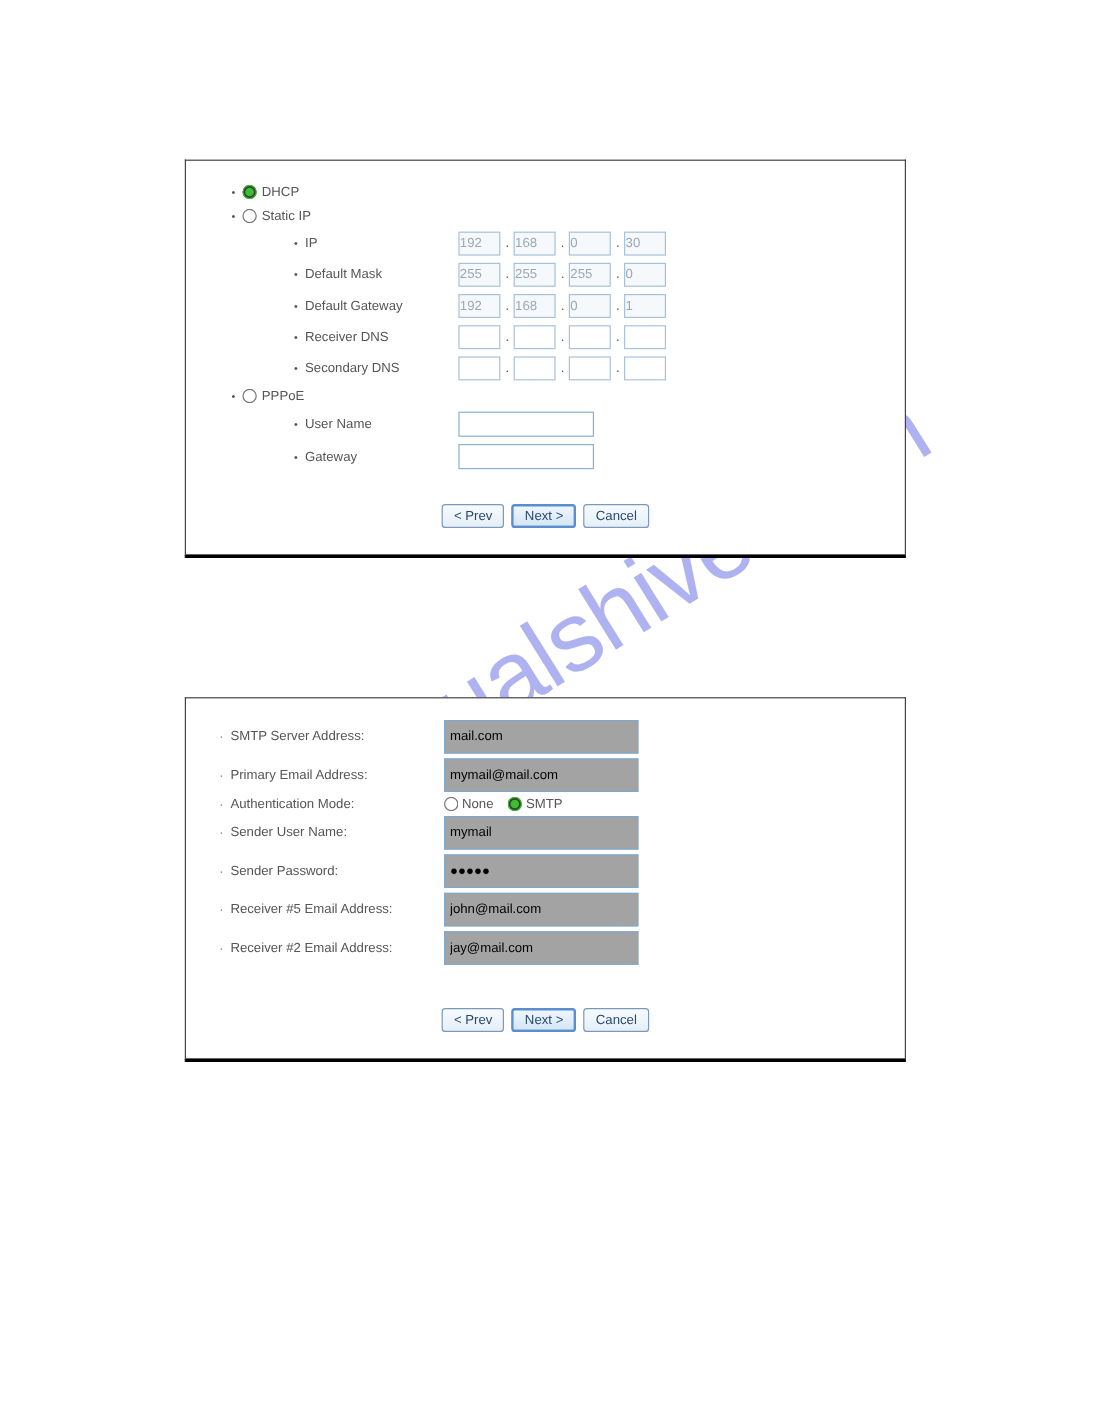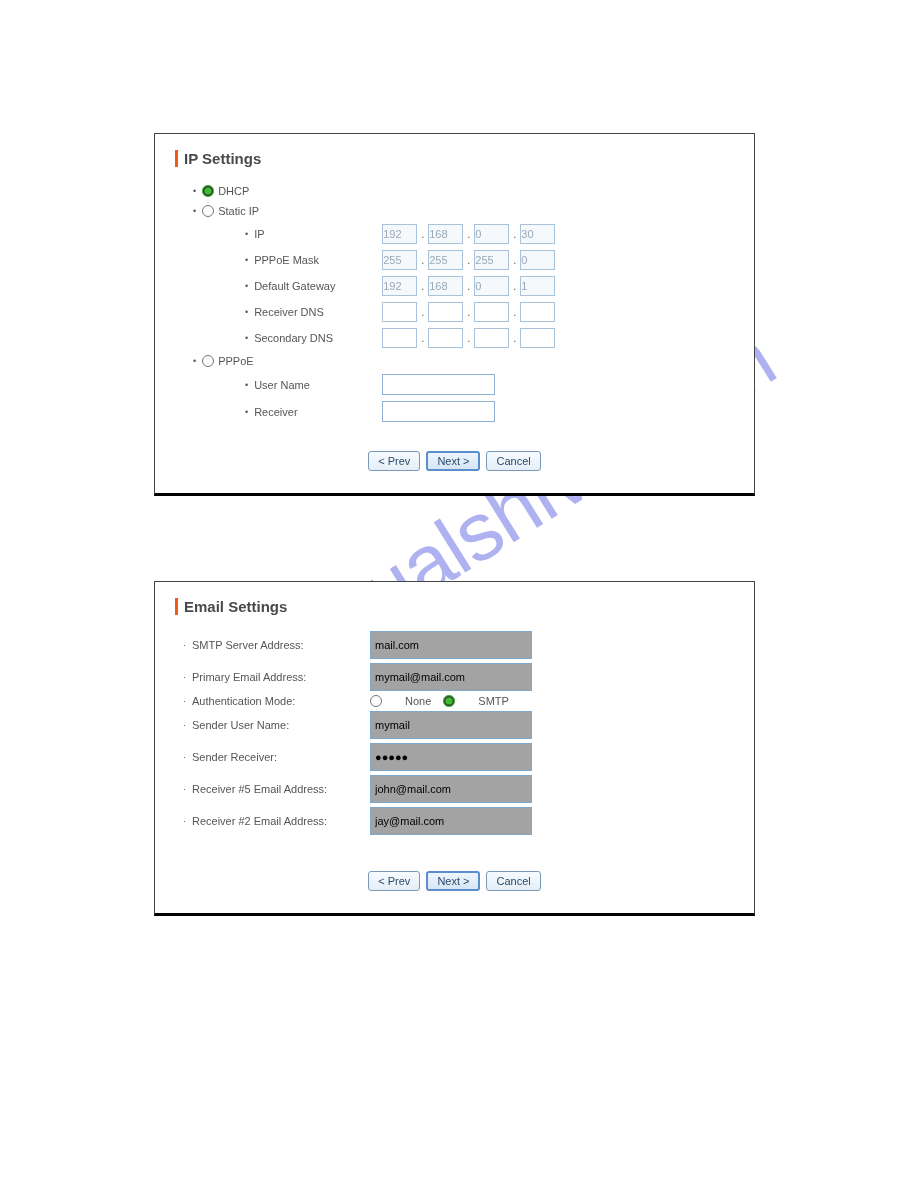--- a/index.html
+++ b/index.html
@@ -79,41 +79,40 @@
     border: 2px solid #5a8ecf;
     background: linear-gradient(#eef6ff,#d6e6f5);
     padding: 2px 9px;
   }
   .email-row {
     display:flex; align-items:center;
     padding: 2px 0 2px 18px;
   }
   .email-row .elabel { width: 178px; color:#555;}
   .auth-radio { width:12px;height:12px; accent-color:#3bbf2e; margin-right:3px;}
-  .auth-opt { margin-right: 12px; color:#555;margin-left:20px;}
+  .auth-opt { margin-right: 12px; color:#555;}
   .watermark {
     position:absolute;
     left: 190px; top: 470px;
     font-size: 82px;
     color: rgba(110,115,230,0.55);
     transform: rotate(-32deg);
     font-family: Arial, sans-serif;
     pointer-events: none;
     user-select: none;
     letter-spacing: -1px;
   }
 </style>
 </head>
 <body>
 
 <div class="watermark">manualshive.com</div>
 
 <div class="panel" style="left:154px; top:133px; width:601px;">
   <div class="panel-inner">
-    <div class="panel-title">IP Settings</div>
 
     <div class="radio-row">
       <span class="bullet">•</span>
       <input type="radio" class="radio" name="ipmode" checked="" style="">
       <span>DHCP</span>
     </div>
 
     <div class="radio-row">
       <span class="bullet">•</span>
       <input type="radio" class="radio" name="ipmode" style="">
@@ -127,21 +126,21 @@
         <span class="dot">.</span>
       <input class="ip-seg" value="168" style="">
         <span class="dot">.</span>
       <input class="ip-seg" value="0" style="">
         <span class="dot">.</span>
       <input class="ip-seg" value="30" style="">
     </div>
 
     <div class="field-row">
       <span class="bullet">•</span>
-      <span class="label">PPPoE Mask</span>
+      <span class="label">Default Mask</span>
       <input class="ip-seg" value="255" style="">
         <span class="dot">.</span>
       <input class="ip-seg" value="255" style="">
         <span class="dot">.</span>
       <input class="ip-seg" value="255" style="">
         <span class="dot">.</span>
       <input class="ip-seg" value="0" style="">
     </div>
 
     <div class="field-row">
@@ -187,35 +186,34 @@
     </div>
 
     <div class="field-row">
       <span class="bullet">•</span>
       <span class="label">User Name</span>
       <input class="text-input" value="" style="">
     </div>
 
     <div class="field-row">
       <span class="bullet">•</span>
-      <span class="label">Receiver</span>
+      <span class="label">Gateway</span>
       <input type="password" class="text-input" value="" style="">
     </div>
 
     <div class="buttons">
       <button class="btn">&lt; Prev</button>
       <button class="btn primary">Next &gt;</button>
       <button class="btn">Cancel</button>
     </div>
   </div>
 </div>
 
 <div class="panel" style="left:154px; top:581px; width:601px;">
   <div class="panel-inner">
-    <div class="panel-title">Email Settings</div>
 
     <div class="email-row">
       <span class="bullet" style="margin-left:-10px;">·</span>
       <span class="elabel">SMTP Server Address:</span>
       <input class="wide-input" value="mail.com" style="">
     </div>
 
     <div class="email-row">
       <span class="bullet" style="margin-left:-10px;">·</span>
       <span class="elabel">Primary Email Address:</span>
@@ -232,21 +230,21 @@
     </div>
 
     <div class="email-row">
       <span class="bullet" style="margin-left:-10px;">·</span>
       <span class="elabel">Sender User Name:</span>
       <input class="wide-input" value="mymail" style="">
     </div>
 
     <div class="email-row">
       <span class="bullet" style="margin-left:-10px;">·</span>
-      <span class="elabel">Sender Receiver:</span>
+      <span class="elabel">Sender Password:</span>
       <input class="wide-input" value="●●●●●" style="">
     </div>
 
     <div class="email-row">
       <span class="bullet" style="margin-left:-10px;">·</span>
       <span class="elabel">Receiver #5 Email Address:</span>
       <input class="wide-input" value="john@mail.com" style="">
     </div>
 
     <div class="email-row">

